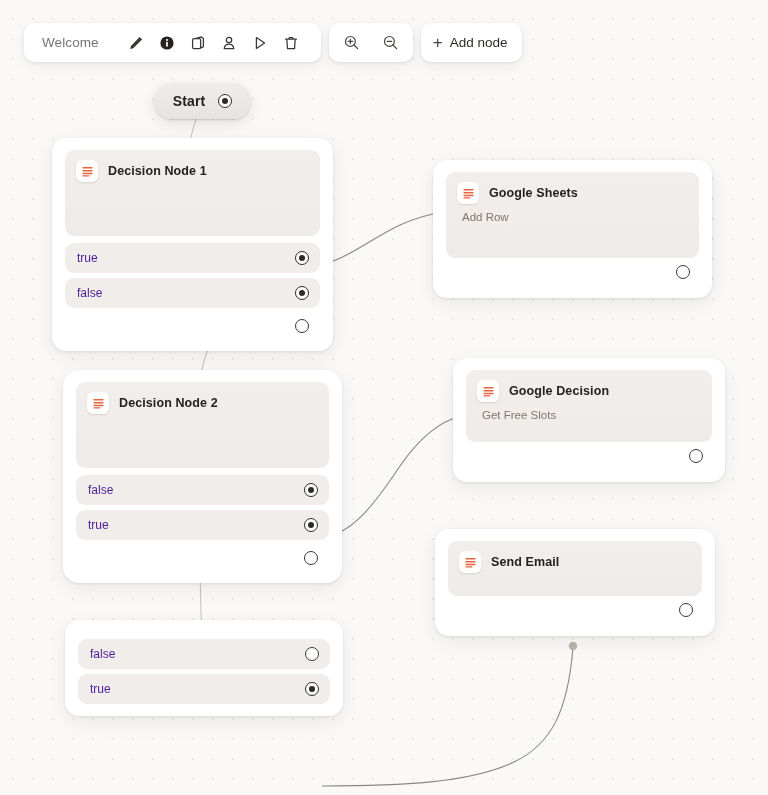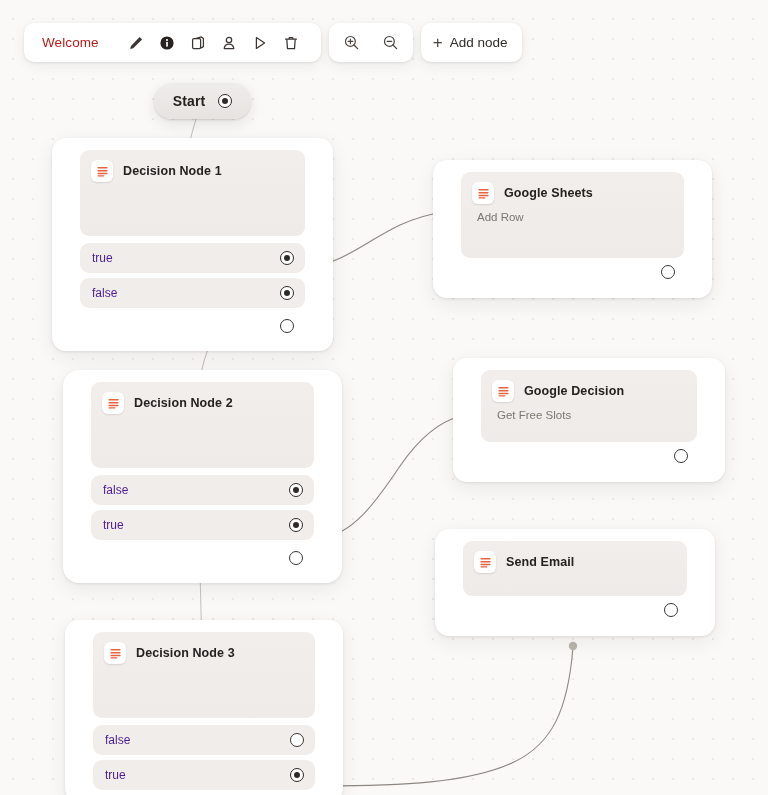--- a/index.html
+++ b/index.html
@@ -41,21 +41,21 @@
     background: #ffffff;
     border-radius: 10px;
     box-shadow: 0 1px 3px rgba(40,30,25,.10), 0 4px 14px rgba(40,30,25,.06);
     display: flex;
     align-items: center;
     height: 39px;
   }
   #tb-main { padding: 0 14px 0 0; }
   .tb-title {
     font-size: 13.5px;
-    color: #b91c1c;
+    color: #737373;
     padding: 0 22px 0 18px;
     white-space: nowrap;
     letter-spacing: .1px;
   }
   .tb-btn {
     width: 31px;
     height: 31px;
     display: flex;
     align-items: center;
     justify-content: center;
@@ -146,21 +146,21 @@
   }
   .port.empty { border-color: #3a3633; }
 
   
   .node {
     position: absolute;
     background: #ffffff;
     border-radius: 14px;
     box-shadow: 0 1px 3px rgba(40,30,25,.10), 0 6px 20px rgba(40,30,25,.07);
     z-index: 20;
-    padding: 12px 28px;
+    padding: 12px 13px;
     box-sizing: border-box;
     cursor: pointer;
   }
   .node-header {
     background: linear-gradient(180deg, #f2eeec 0%, #efebe8 100%);
     border-radius: 9px;
     padding: 10px 11px 12px 11px;
     box-sizing: border-box;
   }
   .hdr-row {
@@ -404,33 +404,20 @@
         <span class="row-label">true</span>
         <span class="port filled"></span>
       </div>
       <div class="tail-port">
         <span class="port empty"></span>
       </div>
     </div>
   </div>
 
   <div class="node" id="node-decision-3">
-    <div class="node-header">
-      <div class="hdr-row">
-        <span class="badge">
-          <svg width="13" height="13" viewBox="0 0 13 13">
-            <rect x="1.4" y="2.0" width="10.2" height="1.5" rx=".75" fill="#e8623c"></rect>
-            <rect x="1.4" y="4.9" width="10.2" height="1.5" rx=".75" fill="#e8623c"></rect>
-            <rect x="1.4" y="7.8" width="10.2" height="1.5" rx=".75" fill="#e8623c"></rect>
-            <rect x="1.4" y="10.2" width="7.0" height="1.3" rx=".65" fill="#e8623c"></rect>
-          </svg>
-        </span>
-        <span class="node-title">Decision Node 3</span>
-      </div>
-    </div>
     <div class="rows">
       <div class="node-row">
         <span class="row-label">false</span>
         <span class="port empty"></span>
       </div>
       <div class="node-row">
         <span class="row-label">true</span>
         <span class="port filled"></span>
       </div>
     </div>

